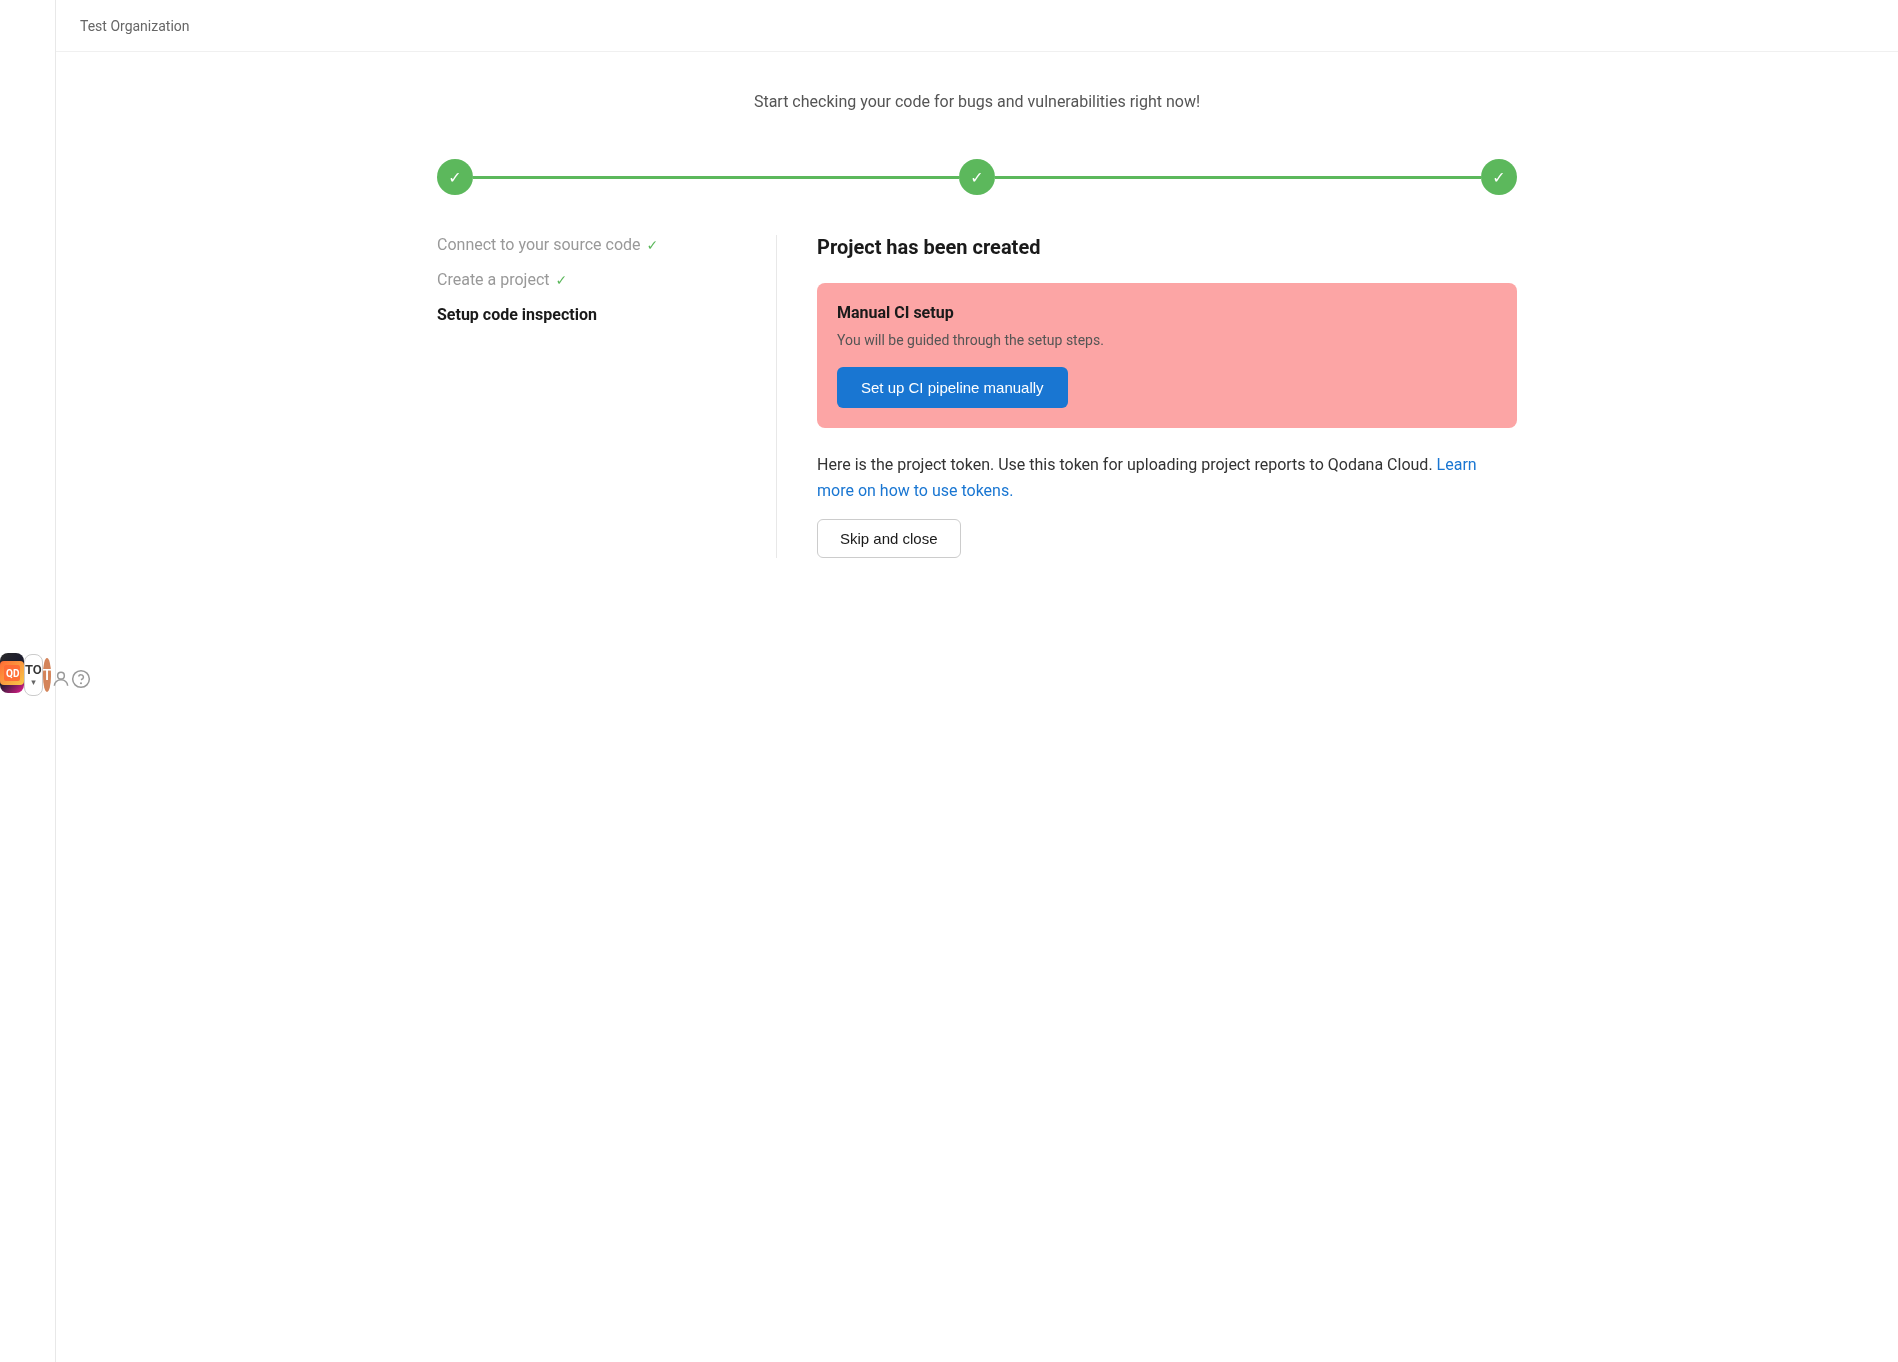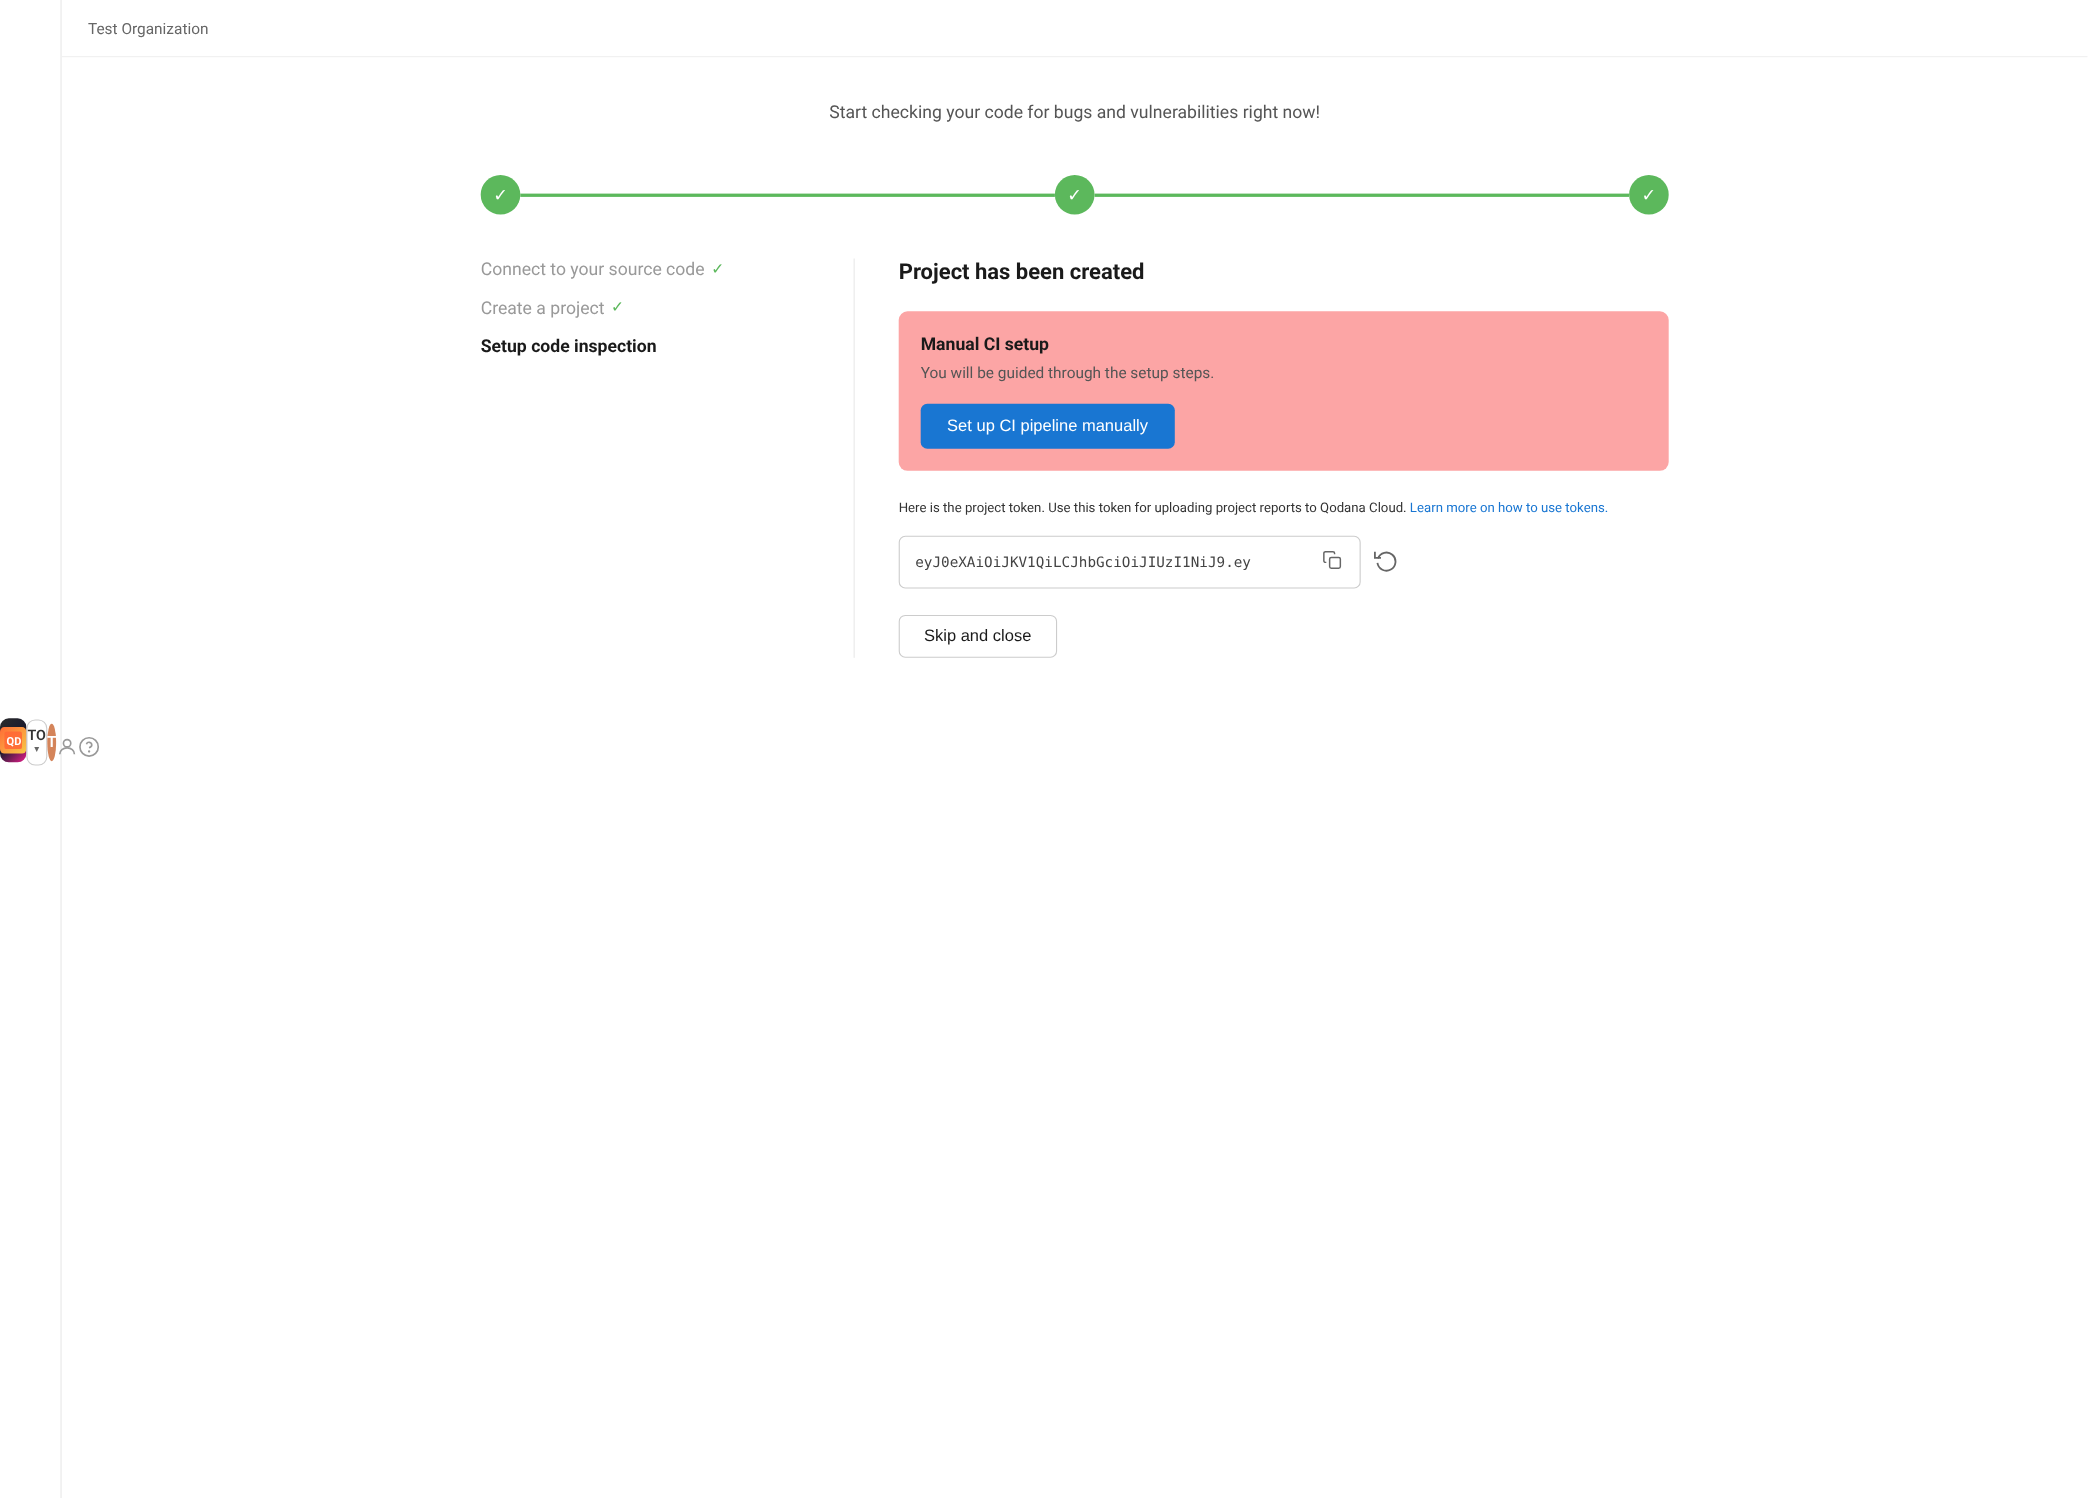--- a/index.html
+++ b/index.html
@@ -257,21 +257,21 @@
       font-weight: 500;
       cursor: pointer;
       margin-top: 16px;
     }
 
     .token-section {
       margin-top: 8px;
     }
 
     .token-desc {
-      font-size: 12px;
+      font-size: 16px;
       color: #333;
       line-height: 1.6;
       margin-bottom: 16px;
     }
 
     .token-link {
       color: #1976d2;
       text-decoration: none;
     }
 
@@ -425,36 +425,19 @@
           <button class="btn-primary">Set up CI pipeline manually</button>
         </div>
 
         <div class="token-section">
           <p class="token-desc">
             <span>Here is the project token. Use this token for uploading project reports to Qodana Cloud.</span>
             <span> </span>
             <a class="token-link" href="#">Learn more on how to use tokens.</a>
           </p>
 
-          <div class="token-row">
-            <div class="token-input">
-              <span class="token-value">eyJ0eXAiOiJKV1QiLCJhbGciOiJIUzI1NiJ9.ey</span>
-              <span class="copy-icon">
-                <svg width="18" height="18" viewBox="0 0 24 24" fill="none" stroke="#666" stroke-width="1.8">
-                  <rect x="9" y="9" width="13" height="13" rx="2"></rect>
-                  <path d="M5 15H4a2 2 0 0 1-2-2V4a2 2 0 0 1 2-2h9a2 2 0 0 1 2 2v1"></path>
-                </svg>
-              </span>
-            </div>
-            <span class="refresh-icon">
-              <svg width="22" height="22" viewBox="0 0 24 24" fill="none" stroke="#666" stroke-width="1.8">
-                <polyline points="1 4 1 10 7 10"></polyline>
-                <path d="M3.51 15a9 9 0 1 0 .49-4.5"></path>
-              </svg>
-            </span>
-          </div>
 
           <button class="btn-secondary">Skip and close</button>
         </div>
       </div>
     </div>
   </div>
 </div>
 
 </body></html>

